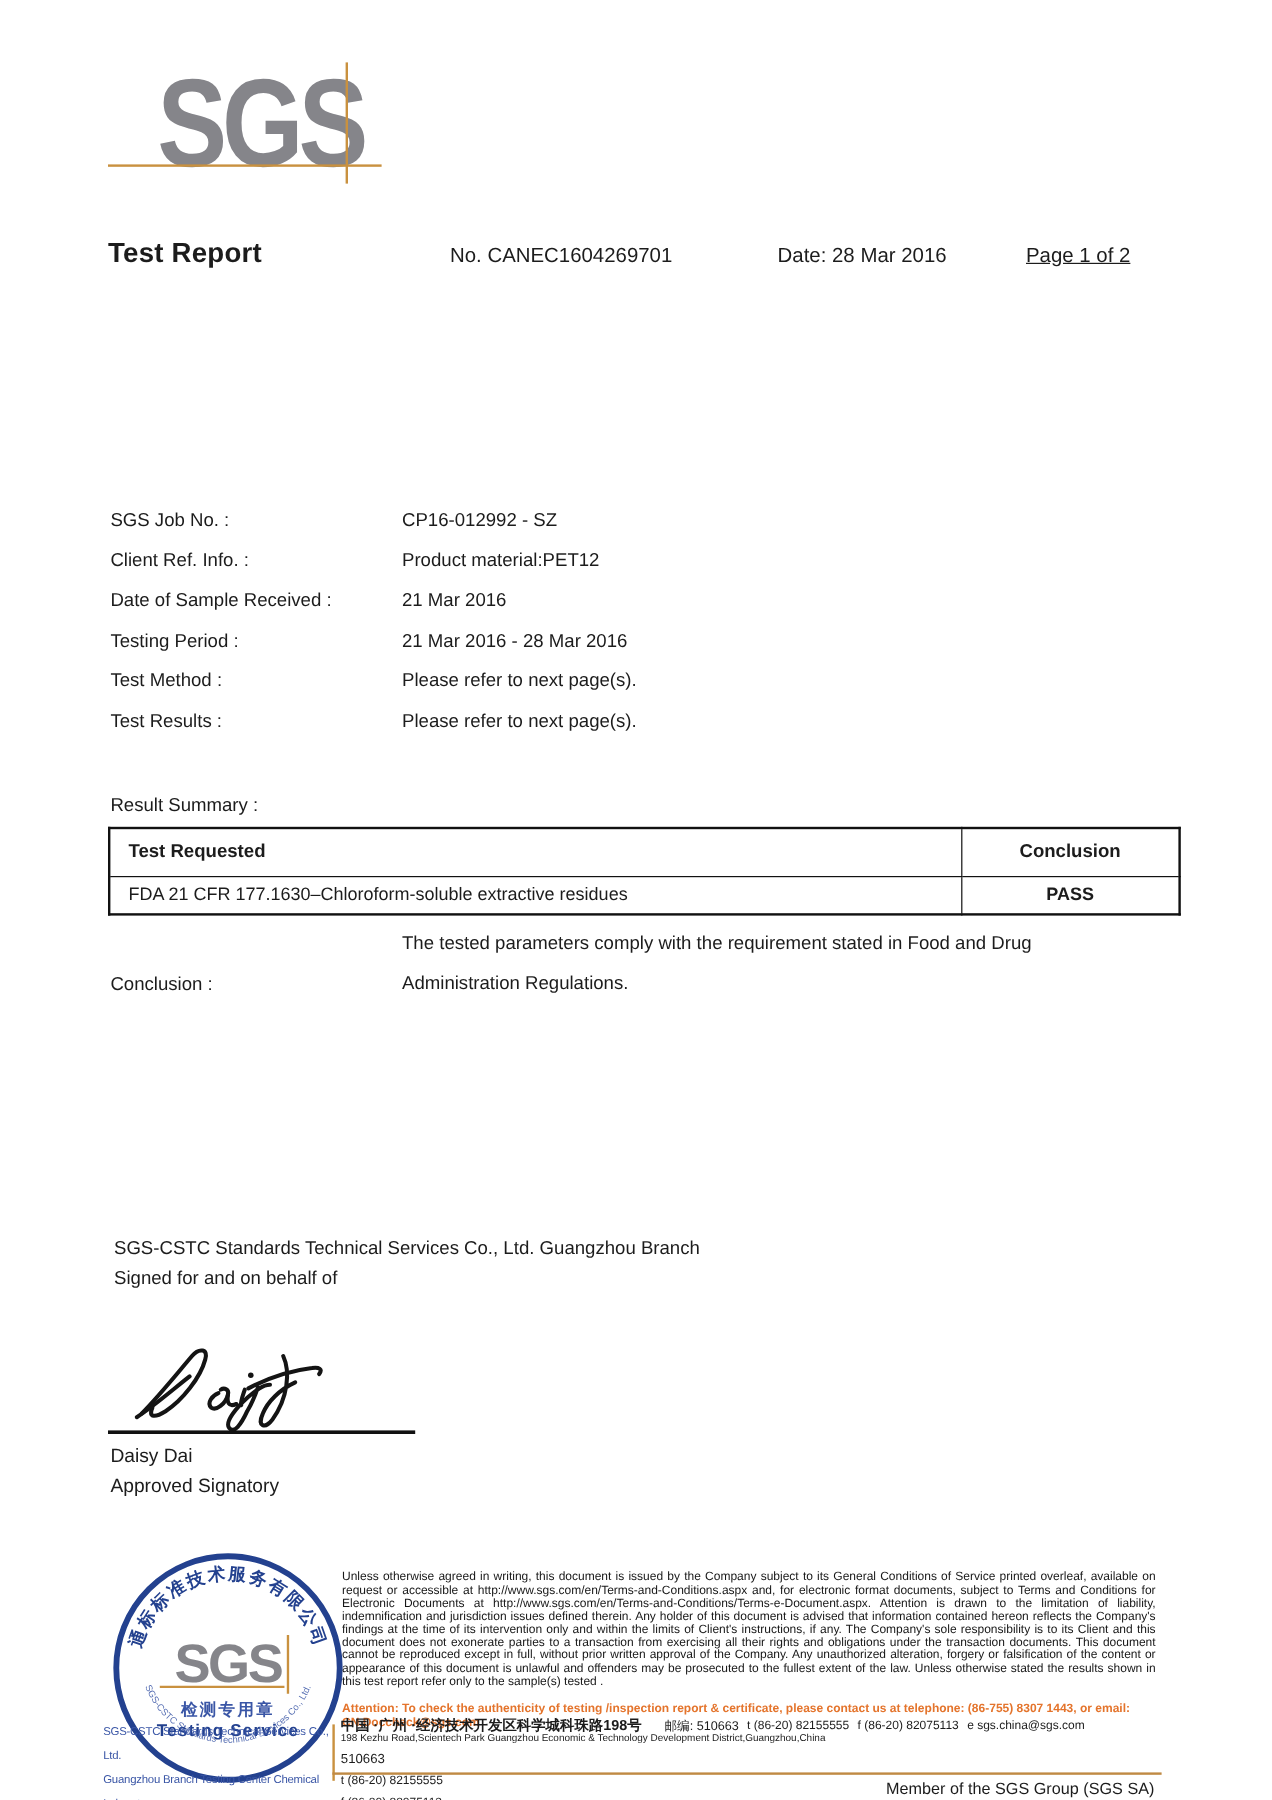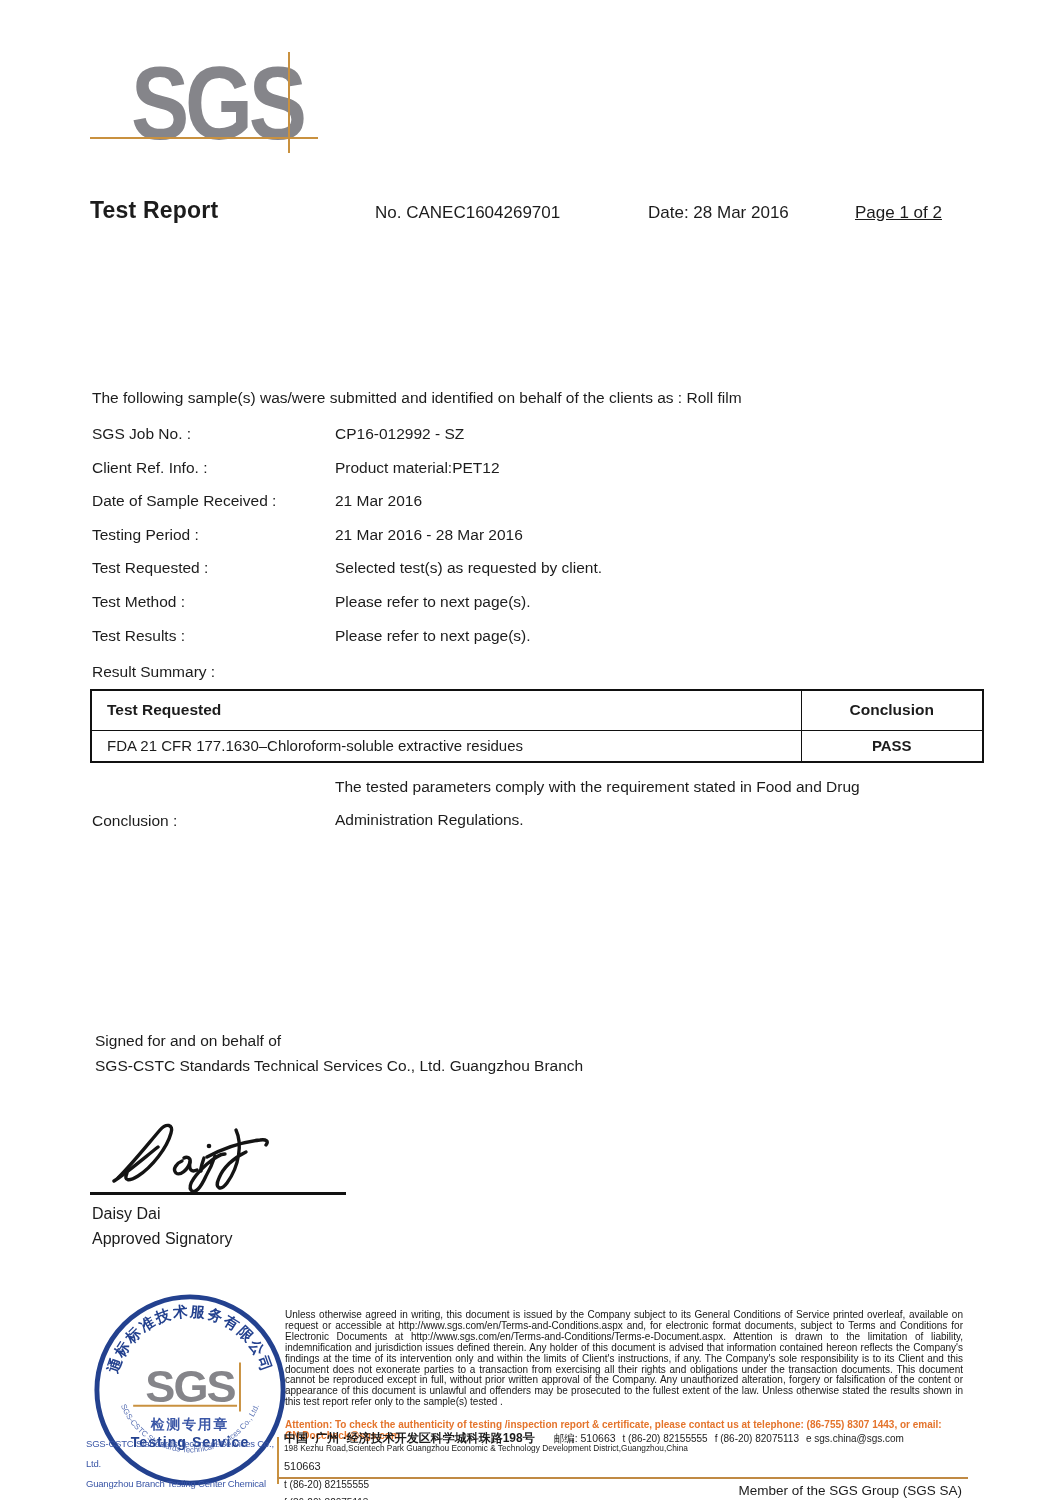--- a/index.html
+++ b/index.html
@@ -84,42 +84,37 @@
 
   <div class="logo-letters">SGS</div>
   <div class="logo-hline"></div>
   <div class="logo-vline"></div>
 
   <div class="doc-title">Test Report</div>
   <div class="report-no">No. CANEC1604269701</div>
   <div class="report-date">Date: 28 Mar 2016</div>
   <div class="report-page">Page 1 of 2</div>
 
-  <div class="intro">The following sample(s) was/were submitted and identified on behalf of the clients as : Roll film</div>
 
   <div class="fields">
     <div class="field-row">
       <span class="field-label">SGS Job No. :</span>
       <span class="field-value">CP16-012992 - SZ</span>
     </div>
     <div class="field-row">
       <span class="field-label">Client Ref. Info. :</span>
       <span class="field-value">Product material:PET12</span>
     </div>
     <div class="field-row">
       <span class="field-label">Date of Sample Received :</span>
       <span class="field-value">21 Mar 2016</span>
     </div>
     <div class="field-row">
       <span class="field-label">Testing Period :</span>
       <span class="field-value">21 Mar 2016 - 28 Mar 2016</span>
-    </div>
-    <div class="field-row">
-      <span class="field-label">Test Requested :</span>
-      <span class="field-value">Selected test(s) as requested by client.</span>
     </div>
     <div class="field-row">
       <span class="field-label">Test Method :</span>
       <span class="field-value">Please refer to next page(s).</span>
     </div>
     <div class="field-row">
       <span class="field-label">Test Results :</span>
       <span class="field-value">Please refer to next page(s).</span>
     </div>
   </div>
@@ -135,22 +130,22 @@
       <td class="cell-test">FDA 21 CFR 177.1630–Chloroform-soluble extractive residues</td>
       <td class="cell-conc">PASS</td>
     </tr>
   </tbody>
     </table>
 
   <div class="conclusion-label">Conclusion :</div>
   <div class="conclusion-text">The tested parameters comply with the requirement stated in  Food and Drug Administration Regulations.</div>
 
   <div class="signed-for">
+    <div>SGS-CSTC Standards Technical Services Co., Ltd. Guangzhou Branch</div>
     <div>Signed for and on behalf of</div>
-    <div>SGS-CSTC Standards Technical Services Co., Ltd. Guangzhou Branch</div>
   </div>
 
   <svg class="signature-svg" width="235" height="88" viewBox="0 0 235 88">
     <g fill="none" stroke="#141414" stroke-width="3.4" stroke-linecap="round" stroke-linejoin="round">
       <path d="M6 66 C20 52 36 32 48 18 C54 11 62 12 59 21 C55 36 40 55 26 64 C18 69 11 70 15 61"></path>
       <path d="M2 69 C16 60 32 46 46 35"></path>
       <path d="M70 49 C65 51 60 57 64 61 C68 64 76 58 78 50 C79 46 75 44 72 46"></path>
       <path d="M78 50 C77 56 78 61 85 58"></path>
       <path d="M92 46 C90 52 88 57 89 59"></path>
       <circle cx="97" cy="34" r="2.3" fill="#141414" stroke="none"></circle>

